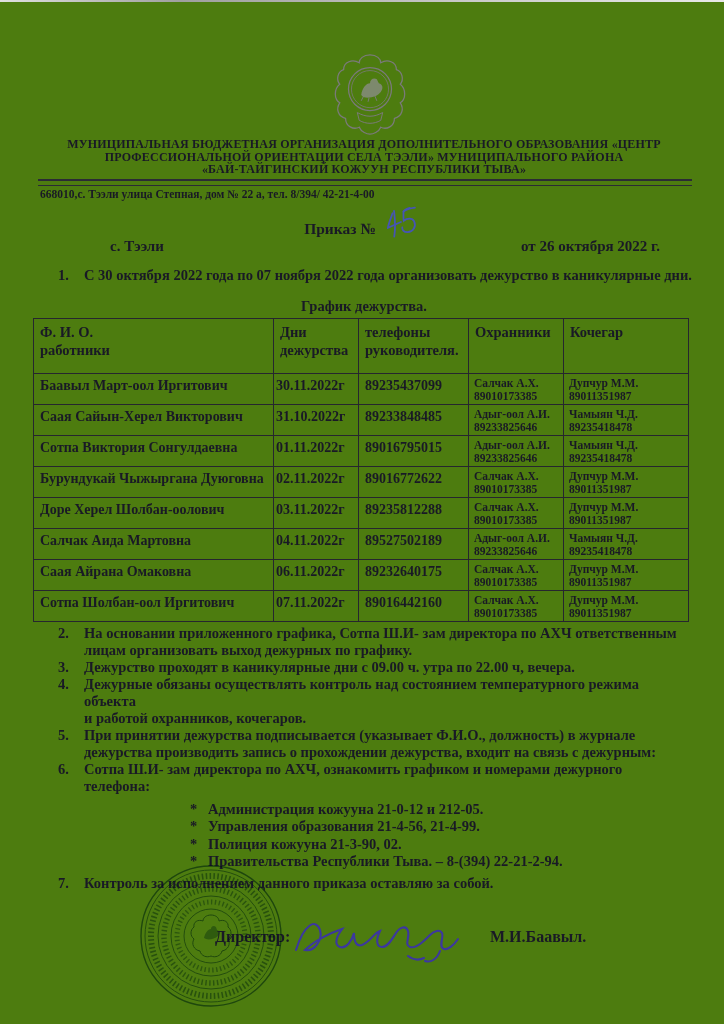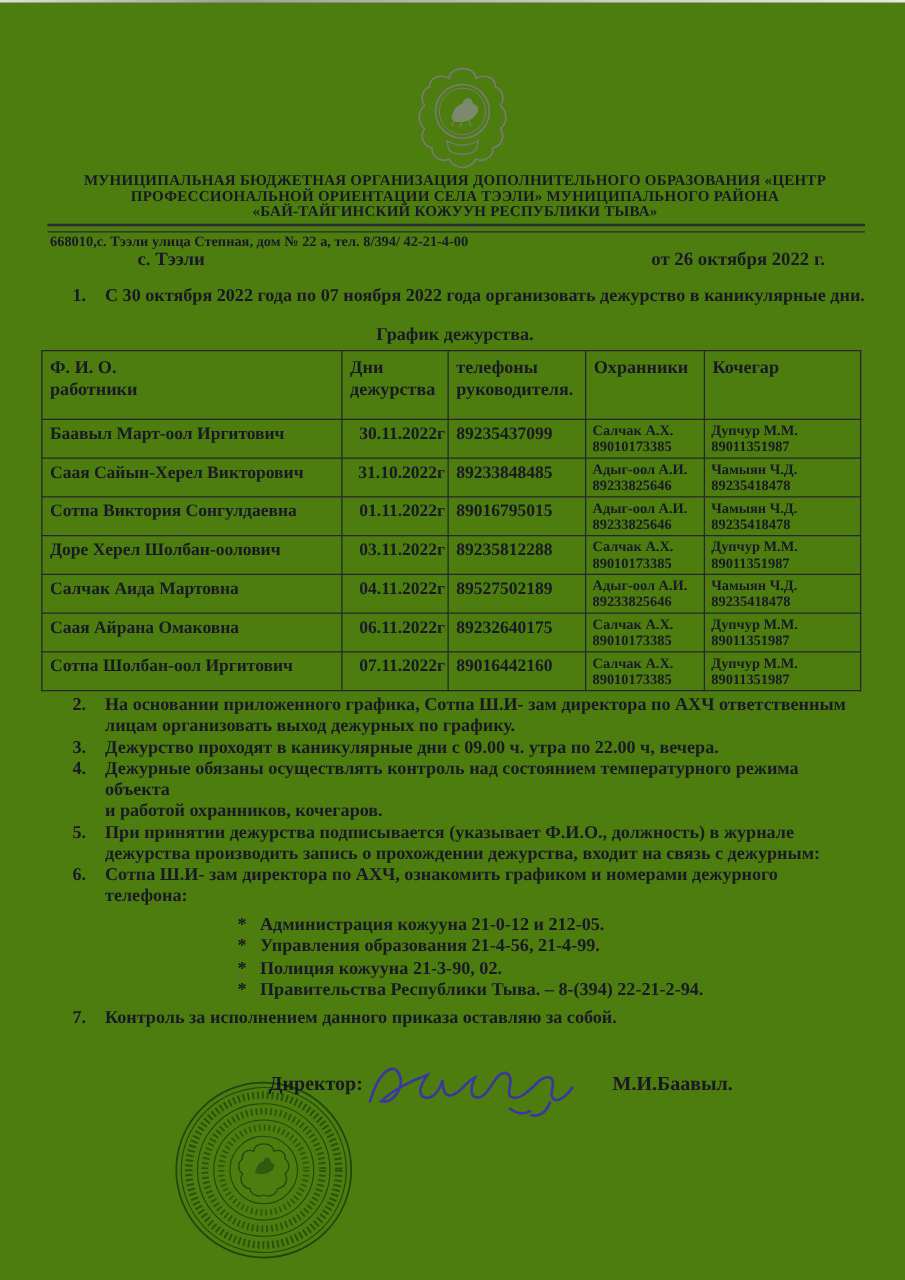--- a/index.html
+++ b/index.html
@@ -33,21 +33,21 @@
   .num{width:26px;flex:0 0 26px;}
   .txt{white-space:pre-line;}
   .nowrap{white-space:nowrap;}
   .tbl-caption{margin-top:14px;text-align:center;font-size:14.5px;}
   table.duty{border-collapse:collapse;margin-top:3px;margin-left:-7px;width:655px;table-layout:fixed;padding-left:32px;}
   table.duty th,table.duty td{border:1.5px solid #26262e;vertical-align:top;box-sizing:border-box;}
   table.duty th{font-size:14.5px;line-height:18px;white-space:pre-line;padding:4px 6px 2px;height:55px;font-weight:700;text-align:left;}
   th.c-name{text-align:center;}
   td{font-weight:700;}
   .c-name{width:240px;}
-  .c-date{width:85px;text-align:right;}
+  .c-date{width:85px;text-align:left;}
   .c-phone{width:110px;}
   .c-guard{width:95px;}
   .c-stoker{width:125px;}
   td.c-name{font-size:14px;padding:4px 6px 0;line-height:16px;}
   td.c-date{font-size:14px;padding:4px 2px 0;line-height:16px;}
   td.c-phone{font-size:14px;padding:4px 6px 0;line-height:16px;}
   td.c-guard,td.c-stoker{font-size:11.5px;line-height:13px;padding:3px 5px 1px;white-space:pre-line;}
   tbody tr{height:29px;}
   .olist{margin-top:3px;margin-left:18px;font-size:14.5px;}
   .oitem{display:flex;line-height:17px;}
@@ -83,20 +83,33 @@
   <div class="org-name">
     <div>МУНИЦИПАЛЬНАЯ БЮДЖЕТНАЯ ОРГАНИЗАЦИЯ ДОПОЛНИТЕЛЬНОГО ОБРАЗОВАНИЯ «ЦЕНТР</div>
     <div>ПРОФЕССИОНАЛЬНОЙ ОРИЕНТАЦИИ СЕЛА ТЭЭЛИ» МУНИЦИПАЛЬНОГО РАЙОНА</div>
     <div>«БАЙ-ТАЙГИНСКИЙ КОЖУУН РЕСПУБЛИКИ ТЫВА»</div>
   </div>
 
   <div class="rule"></div>
 
   <div class="address">668010,с. Тээли улица Степная, дом № 22 а, тел. 8/394/ 42-21-4-00</div>
 
+  <div class="order-row">
+    <span class="order-label">Приказ №</span>
+    <span class="order-num-svg" title="45">
+      <svg width="42" height="36" viewBox="0 0 42 36">
+        <g fill="none" stroke="#4655b5" stroke-width="1.8" stroke-linecap="round" transform="rotate(-14 21 18)">
+          <path d="M13,7 C9,13 6,17 5,20 L19,17.5"></path>
+          <path d="M15,5 C14,13 12,23 9,30"></path>
+          <path d="M31,6 C28,6 25,7 24,8 C23,12 22,15 22,17 C26,15 31,16 32,20 C33,25 29,30 23,29 C19,28 18,25 19,23"></path>
+          <path d="M24,8 C27,6.5 32,6.5 36,7"></path>
+        </g>
+      </svg>
+    </span>
+  </div>
 
   <div class="place-date">
     <span class="place">с. Тээли</span>
     <span class="odate">от 26 октября 2022 г.</span>
   </div>
 
 
   <div class="item1-row">
     <span class="num">1.</span>
     <span class="txt nowrap">С  30 октября 2022 года по 07 ноября 2022 года организовать дежурство в каникулярные дни.</span>
@@ -142,20 +155,29 @@
         <tr>
           <td class="c-name">Сотпа Виктория Сонгулдаевна</td>
           <td class="c-date">01.11.2022г</td>
           <td class="c-phone">89016795015</td>
           <td class="c-guard">Адыг-оол А.И.
 89233825646</td>
           <td class="c-stoker">Чамыян Ч.Д.
 89235418478</td>
         </tr>
 
+        <tr>
+          <td class="c-name">Бурундукай Чыжыргана Дуюговна</td>
+          <td class="c-date">02.11.2022г</td>
+          <td class="c-phone">89016772622</td>
+          <td class="c-guard">Салчак А.Х.
+89010173385</td>
+          <td class="c-stoker">Дупчур М.М.
+89011351987</td>
+        </tr>
 
         <tr>
           <td class="c-name">Доре Херел Шолбан-оолович</td>
           <td class="c-date">03.11.2022г</td>
           <td class="c-phone">89235812288</td>
           <td class="c-guard">Салчак А.Х.
 89010173385</td>
           <td class="c-stoker">Дупчур М.М.
 89011351987</td>
         </tr>

